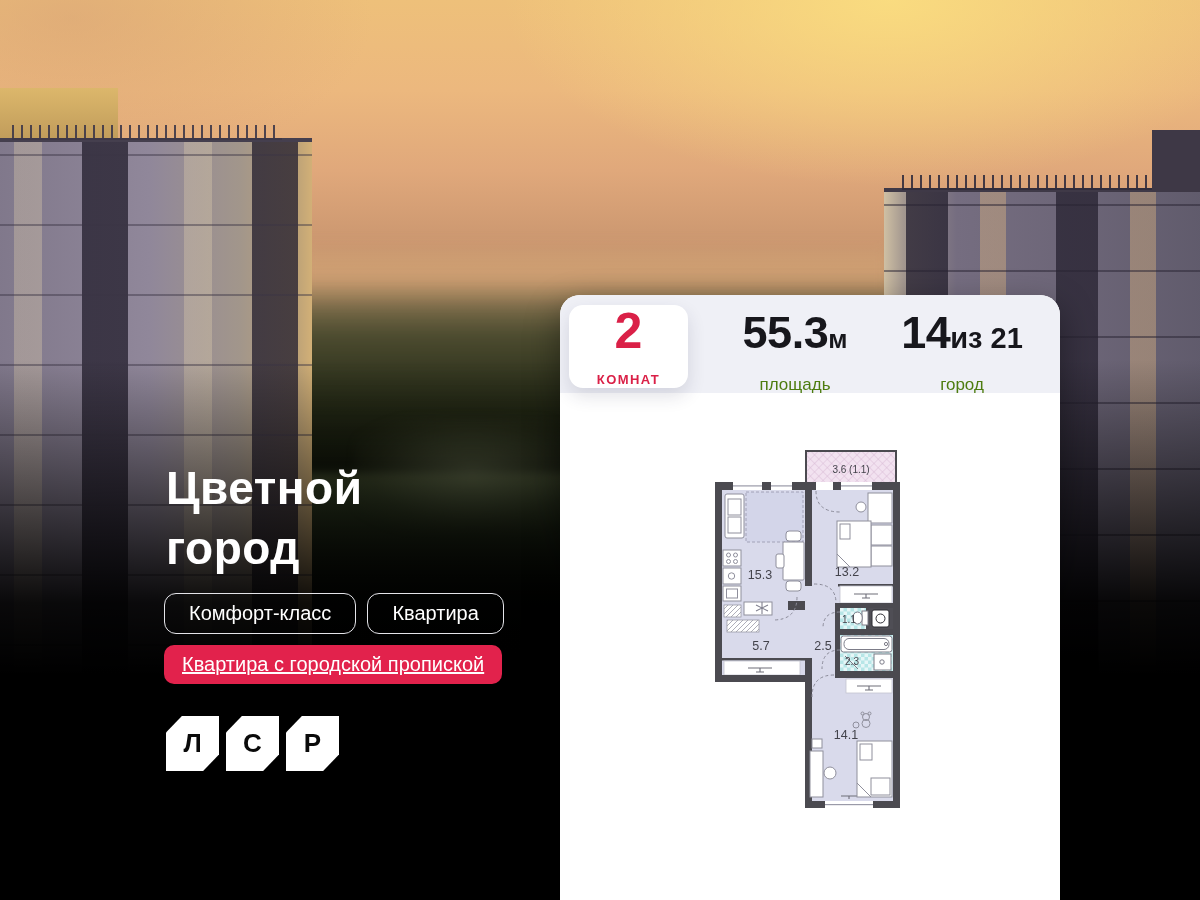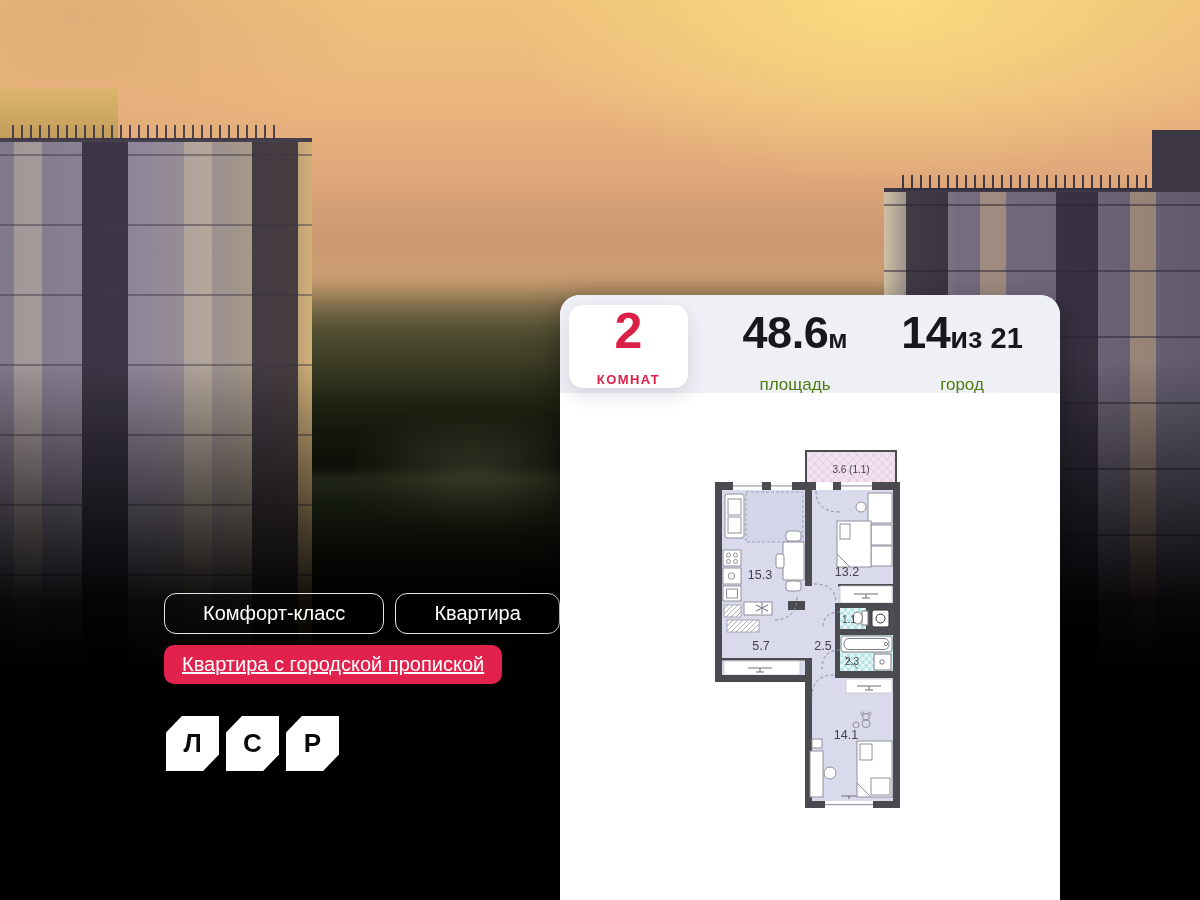--- a/index.html
+++ b/index.html
@@ -47,21 +47,21 @@
   .bldg-right::after{content:"";position:absolute;right:-8px;top:-62px;width:70px;height:62px;background:#3e3846;}
   .fade{position:absolute;inset:0;
     background:linear-gradient(180deg,rgba(0,0,0,0) 40%,rgba(0,0,0,.45) 53%,rgba(0,0,0,.93) 67%,#000 75%);}
 
   
   .content{position:absolute;inset:0;z-index:4;}
   .title{position:absolute;left:166px;top:458px;color:#fff;font-size:46px;font-weight:bold;
     line-height:60px;letter-spacing:.5px;}
   .tagrow{position:absolute;left:164px;top:593px;display:flex;gap:11px;}
   .tag{border:1.5px solid rgba(240,240,245,.95);border-radius:12px;color:#fff;
-    font-size:20px;padding:8px 38px;white-space:nowrap;}
+    font-size:20px;padding:8px 24px;white-space:nowrap;}
   .tag-red{position:absolute;left:164px;top:645px;background:#e2224c;border-radius:10px;
     color:#fff;font-size:20px;padding:8px 18px;white-space:nowrap;text-decoration:underline;}
   .logo{position:absolute;left:166px;top:716px;display:flex;gap:7px;}
   .logo-tile{width:53px;height:55px;background:#fff;display:flex;align-items:center;justify-content:center;
     clip-path:polygon(30% 0,100% 0,100% 70%,70% 100%,0 100%,0 30%);
     color:#0a0a0a;font-size:26px;font-weight:bold;}
 
   
   .card{position:absolute;left:560px;top:295px;width:500px;height:605px;background:#fff;
     border-radius:20px 20px 0 0;z-index:5;box-shadow:0 12px 35px rgba(0,0,0,.4);overflow:hidden;}
@@ -92,20 +92,24 @@
   <div class="sky"></div>
   <div class="haze"></div>
   <div class="forest"></div>
   <div class="pond"></div>
   <div class="bldg-far"></div>
   <div class="bldg-left"></div>
   <div class="bldg-right"></div>
   <div class="fade"></div>
 
   <div class="content">
+    <div class="title">
+      <div>Цветной</div>
+      <div>город</div>
+    </div>
 
     <div class="tagrow">
       <div class="tag">Комфорт-класс</div>
       <div class="tag">Квартира</div>
     </div>
     <div class="tag-red">Квартира с городской пропиской</div>
 
     <div class="logo">
       <div class="logo-tile">
           <span>Л</span>
@@ -119,21 +123,21 @@
     </div>
   </div>
 
   <div class="card">
     <div class="card-header">
       <div class="chip">
         <div class="chip-value">2</div>
         <div class="chip-label">КОМНАТ</div>
       </div>
       <div class="stat stat-area">
-        <div class="stat-line"><span class="v-big">48.6</span><span class="v-mid">м</span></div>
+        <div class="stat-line"><span class="v-big">55.3</span><span class="v-mid">м</span></div>
         <div class="stat-label">площадь</div>
       </div>
       <div class="stat stat-floor">
         <div class="stat-line"><span class="v-big">14</span><span class="v-of">из 21</span></div>
         <div class="stat-label">город</div>
       </div>
     </div>
 
     <div class="plan-wrap">
       <svg viewBox="688 430 230 372">

